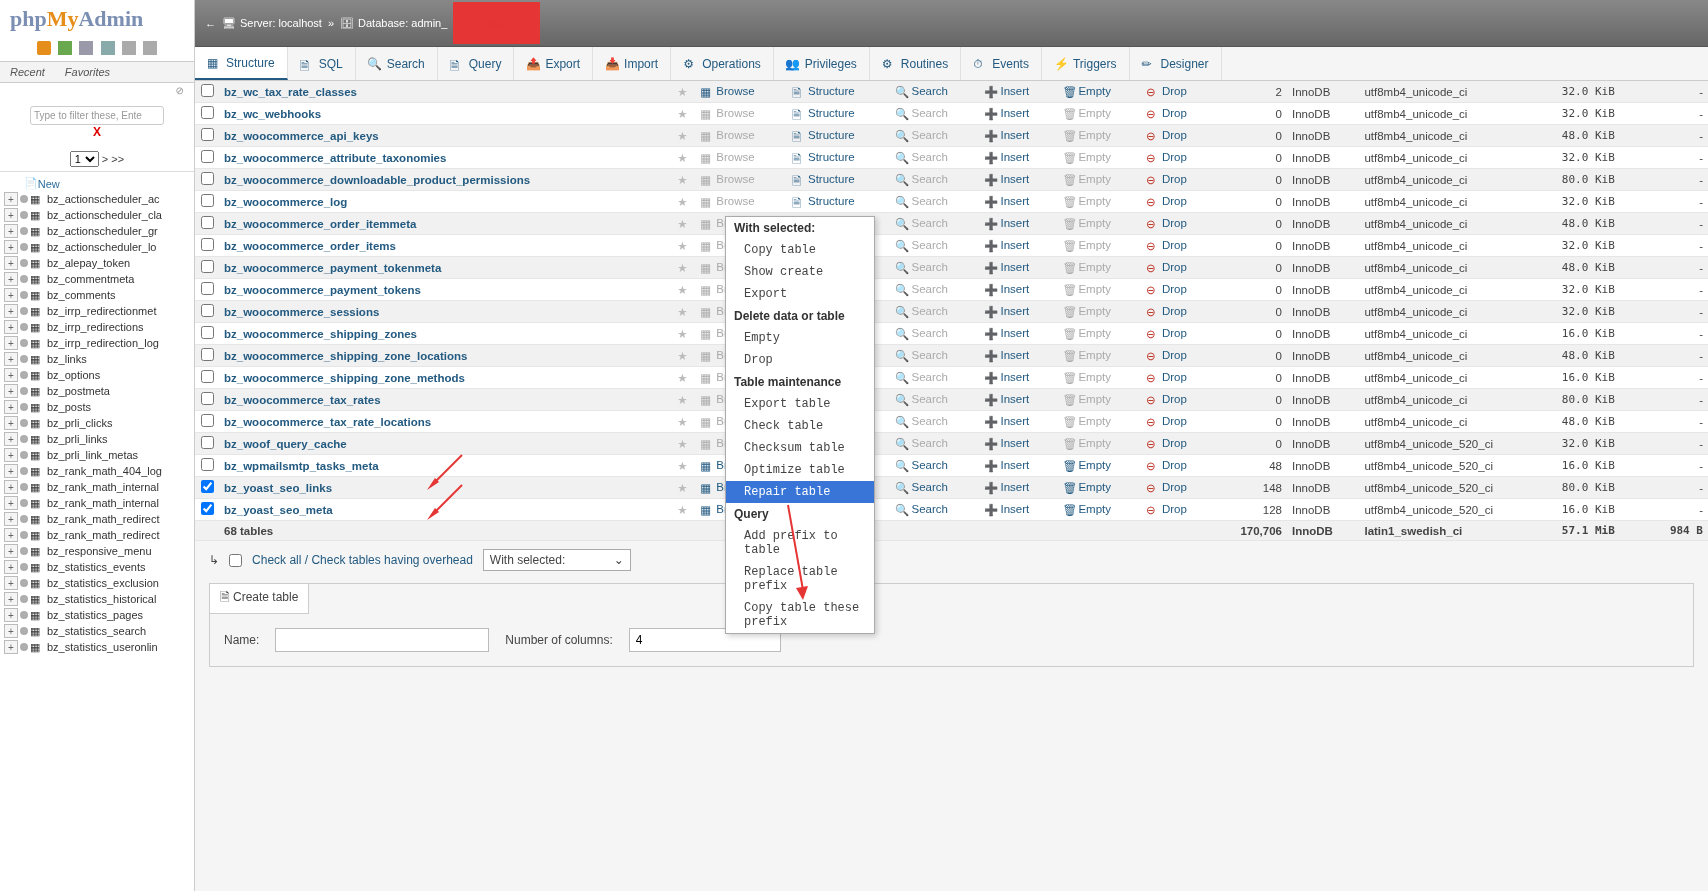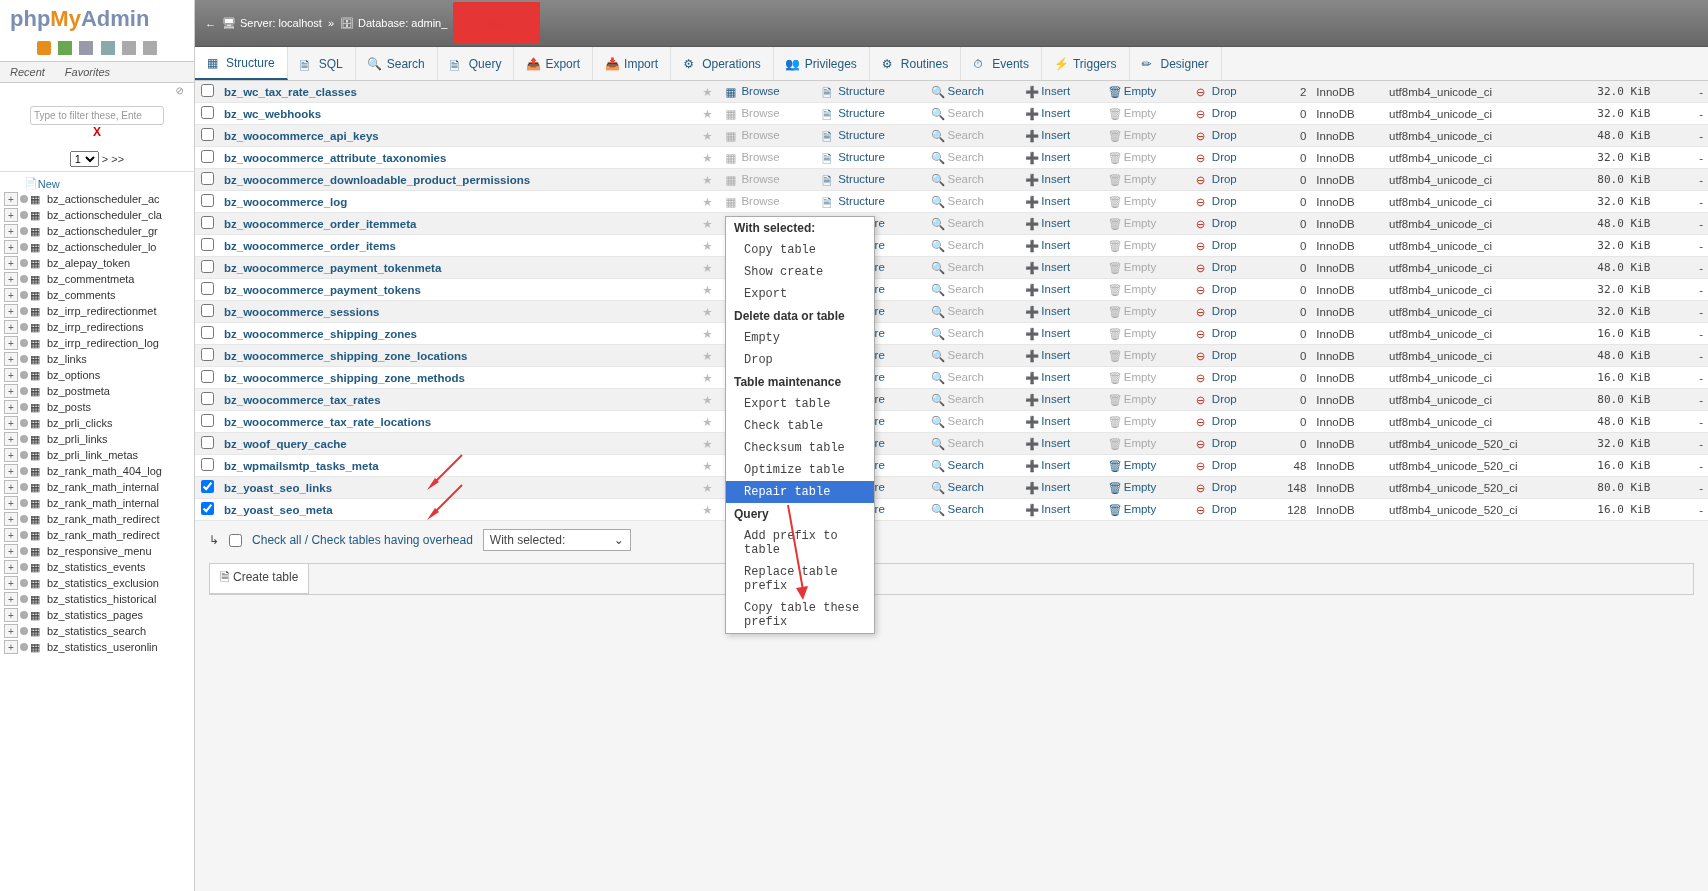--- a/index.html
+++ b/index.html
@@ -1,21 +1,21 @@
 <!DOCTYPE html>
 <html><head>
 <meta charset="utf-8">
 <style>
 * { box-sizing: border-box; margin: 0; padding: 0; }
 body { font-family: sans-serif; font-size: 12px; color: #444; background: #f5f5f5; overflow: hidden; }
 .app { display: flex; height: 891px; width: 1708px; }
 
 
 .sidebar { width: 195px; background: #fff; border-right: 1px solid #ccc; display: flex; flex-direction: column; }
-.logo { padding: 6px 10px; }
+.logo { padding: 6px 10px; font-family: Liberation Serif, serif; }
 .logo-text { font-size: 22px; font-weight: bold; }
 .logo-text .php { color: #7b8fb3; }
 .logo-text .my { color: #e68e1c; font-weight: bold; }
 .logo-text .admin { color: #7b8fb3; }
 .home-icons { text-align: center; padding: 3px 0; }
 .home-icons span { display: inline-block; width: 14px; height: 14px; margin: 0 2px; }
 .tabs-rc { display: flex; border-bottom: 1px solid #ccc; border-top: 1px solid #ccc; background: #f3f3f3; }
 .tabs-rc div { padding: 4px 10px; font-size: 11px; color: #555; cursor: pointer; font-style: italic; }
 .link-icon-row { text-align: right; padding: 2px 10px; font-size: 10px; color: #999; }
 .filter-box { margin: 8px 30px; text-align: center; }
@@ -670,33 +670,49 @@
               <td><span class="act "><span class="act-ico">🔍</span>Search</span></td>
               <td><span class="act"><span class="act-ico">➕</span>Insert</span></td>
               <td><span class="act "><span class="act-ico">🗑</span>Empty</span></td>
               <td><span class="act"><span class="act-ico" style="color:#c0392b">⊖</span>Drop</span></td>
               <td class="num">128</td>
               <td>InnoDB</td>
               <td>utf8mb4_unicode_520_ci</td>
               <td class="size">16.0 KiB</td>
               <td class="dash">-</td>
             </tr>
+            <tr class="sum">
+              <td></td>
+              <td>68 tables</td>
+              <td colspan="7"></td>
+              <td class="num">170,706</td>
+              <td>InnoDB</td>
+              <td>latin1_swedish_ci</td>
+              <td class="size">57.1 MiB</td>
+              <td class="size dash">984 B</td>
+            </tr>
           </tbody>
         </table>
 
       <div class="checkall-row">
         <span>↳</span>
         <input type="checkbox" style="">
         <a href="#">Check all / Check tables having overhead</a>
         <span class="sel-ws"><span>With selected:</span> <span style="float:right">⌄</span></span>
       </div>
 
 
       <div class="create-fs">
         <div class="create-legend">🗎 <span>Create table</span></div>
+        <div class="create-body">
+          <label>Name:</label>
+          <input type="text" class="name-inp" style="">
+          <label>Number of columns:</label>
+          <input type="text" class="num-inp" value="4" style="">
+        </div>
       </div>
     </div>
 
     <div class="ctxmenu">
       <div class="hdr">With selected:</div>
       <div class="itm">Copy table</div>
       <div class="itm">Show create</div>
       <div class="itm">Export</div>
       <div class="hdr">Delete data or table</div>
       <div class="itm">Empty</div>

